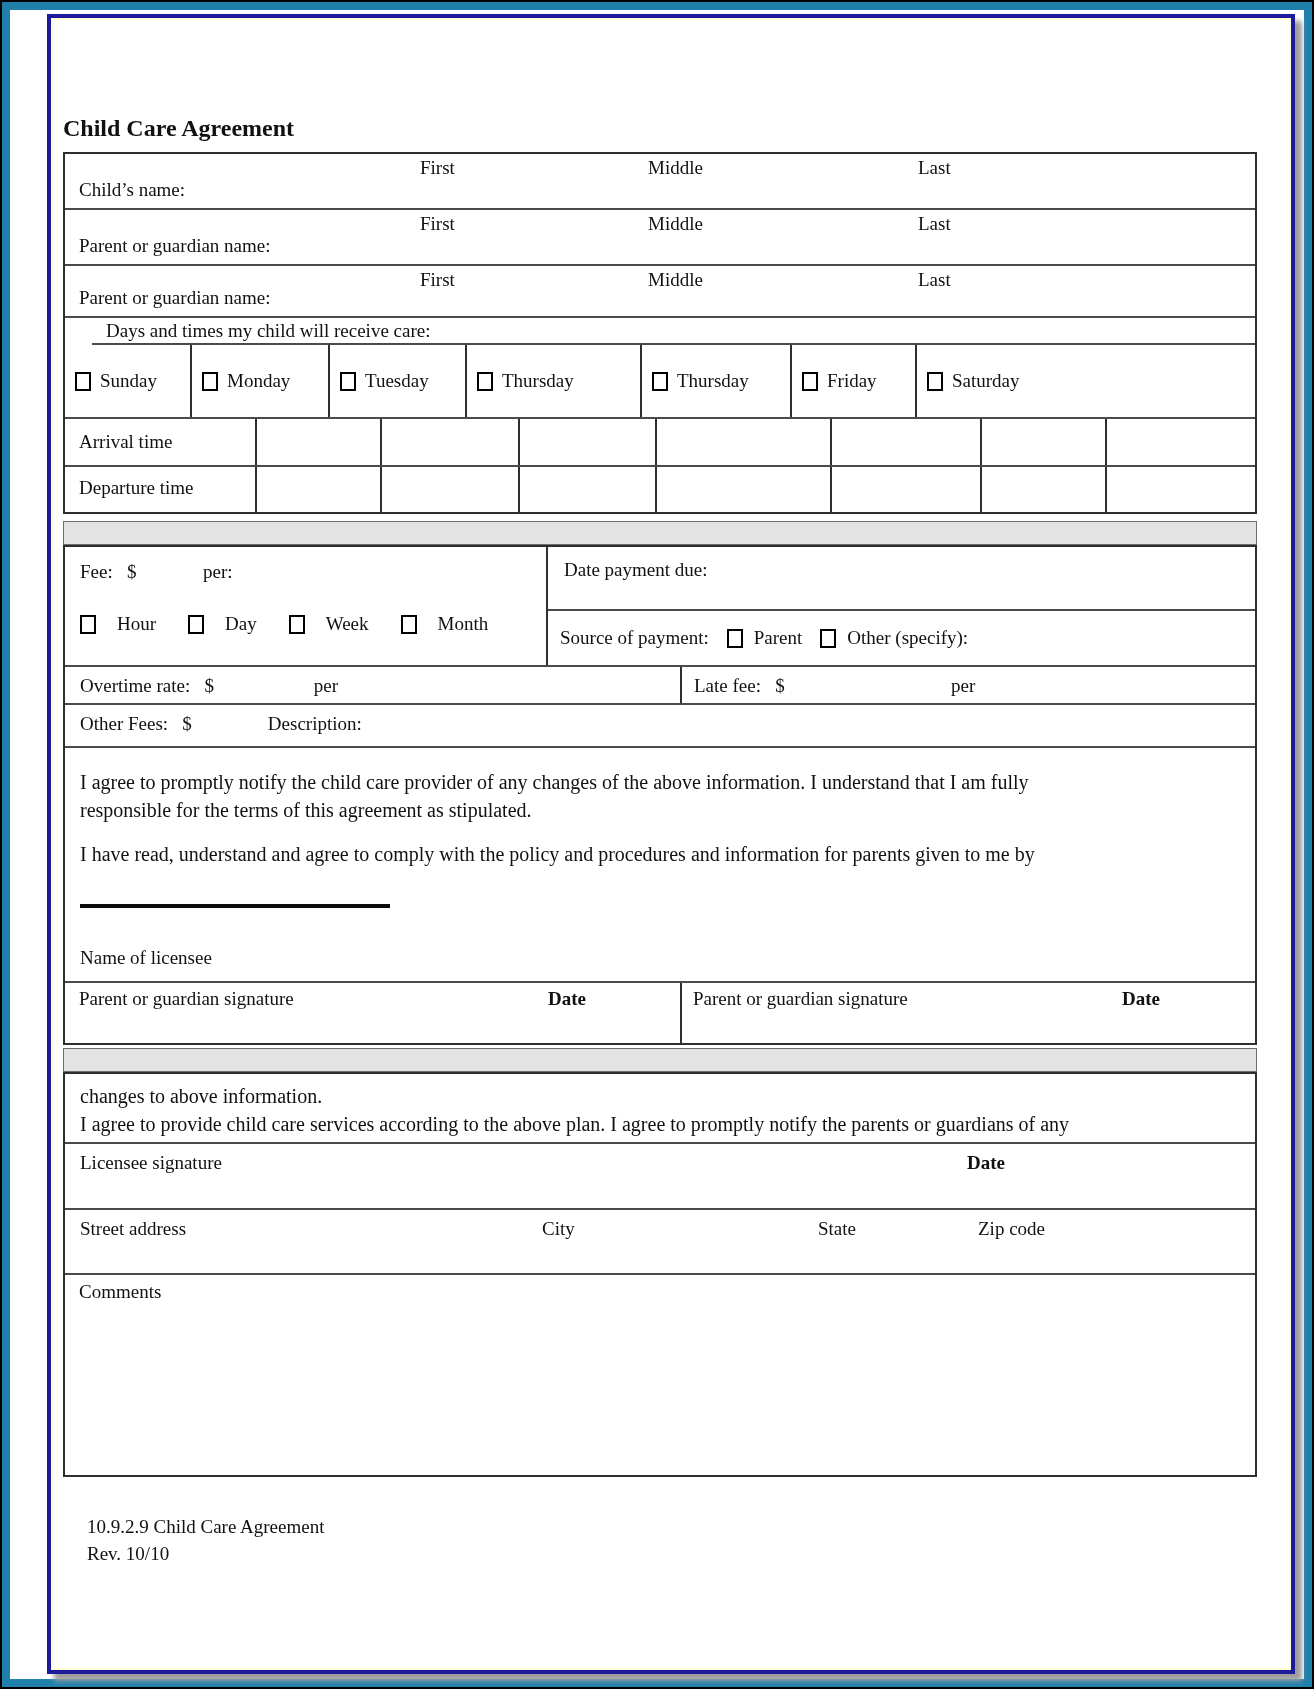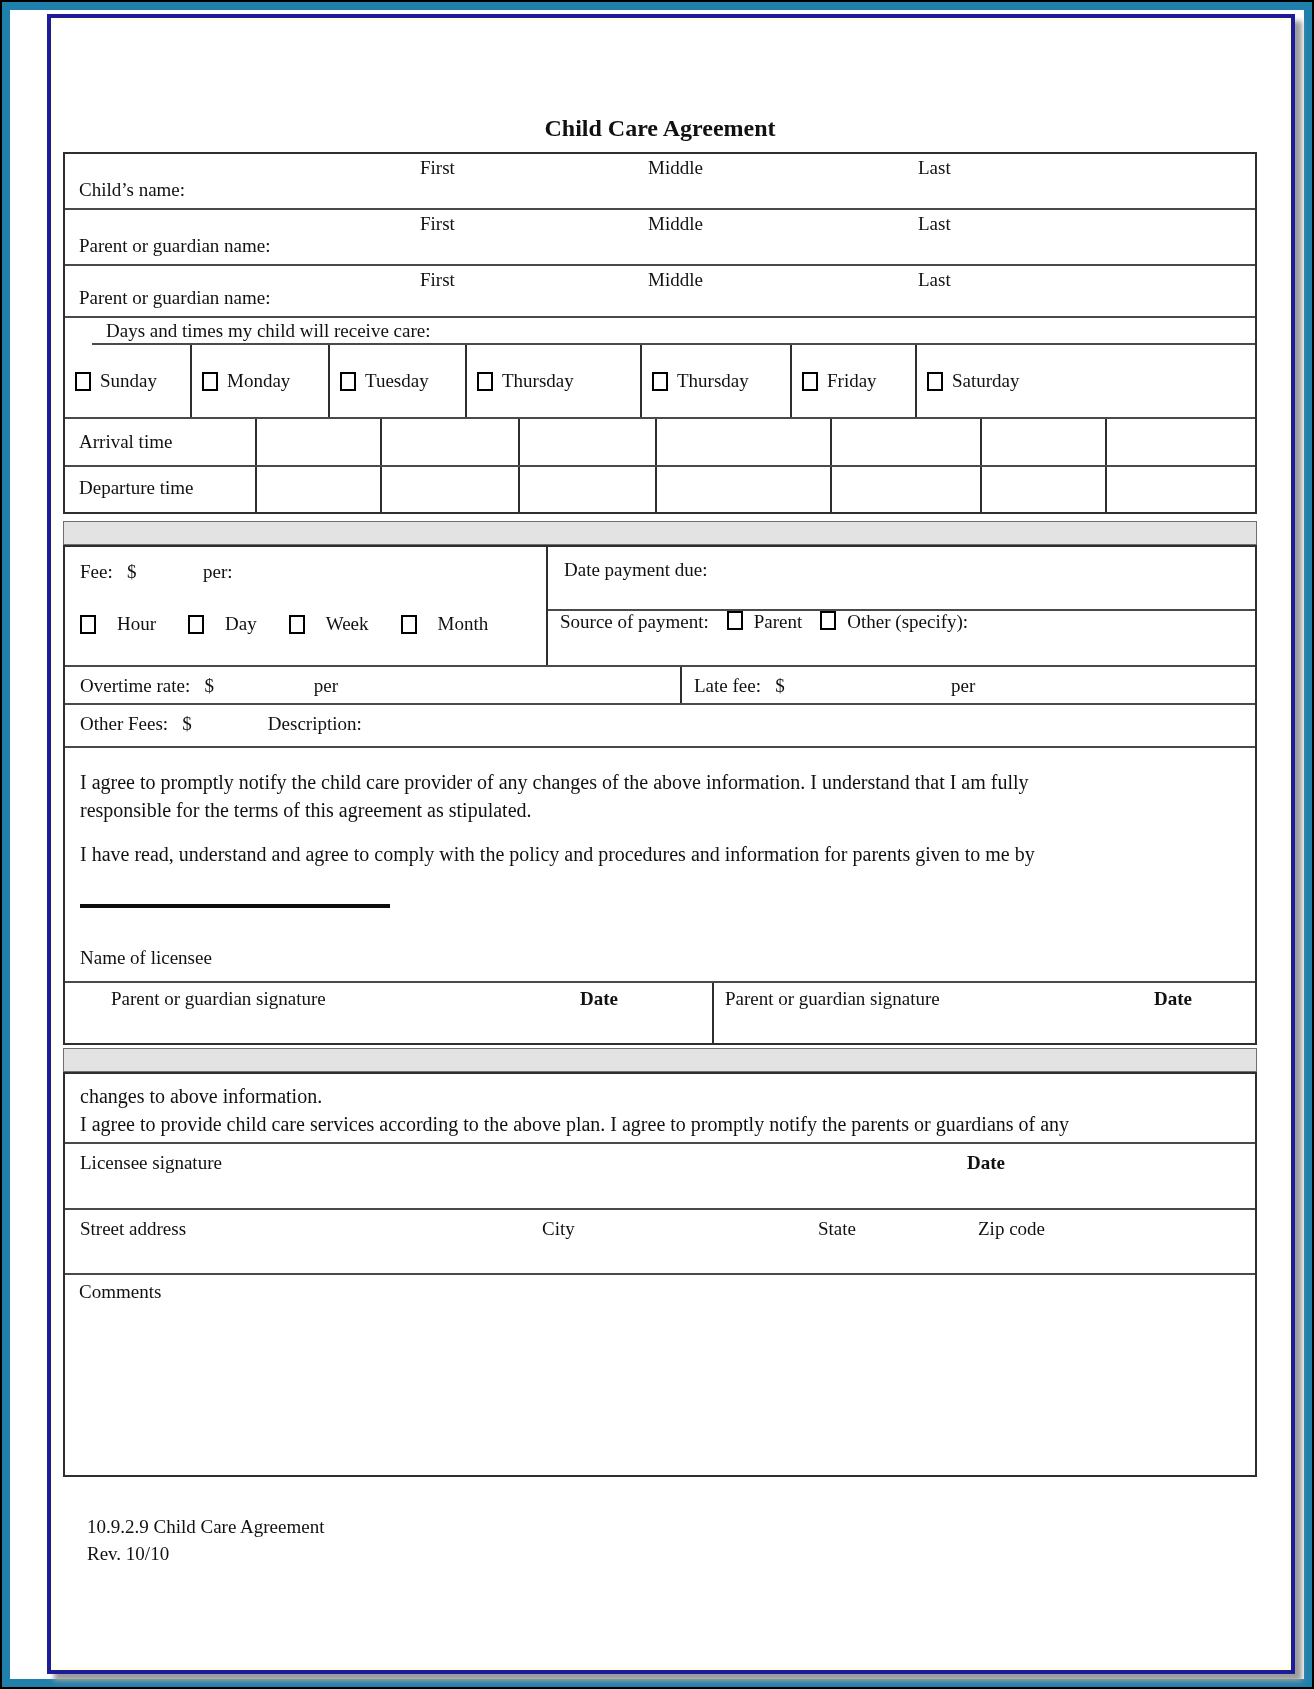--- a/index.html
+++ b/index.html
@@ -14,21 +14,21 @@
   }
   *{margin:0;padding:0;box-sizing:border-box;}
   body{background:#ffffff;font-family:"Liberation Serif","DejaVu Serif",serif;color:var(--ink);}
   .canvas{width:1314px;height:1689px;border:2px solid #000;background:#fff;}
   .teal-frame{width:100%;height:100%;border:8px solid var(--teal);position:relative;background:#fff;}
   .navy-frame{position:absolute;top:4px;left:37px;right:9px;bottom:5px;
     border:4px solid var(--navy);
     box-shadow:7px 7px 5px var(--shadow), inset 0 0 0 2px var(--hairline);
     background:#fff;}
   .content{position:absolute;inset:2px;overflow:hidden;}
-  .title{width:1194px;margin:93px 0 9px 10px;text-align:center;
+  .title{width:1194px;margin:93px 0 9px 10px;text-align:left;
     font-size:24px;font-weight:bold;line-height:30px;}
   .tbl{width:1194px;margin-left:10px;border:2px solid var(--line-dark);}
   .pre{white-space:pre-wrap;}
   
   .nrow{position:relative;border-bottom:2px solid var(--line-mid);}
   .nrow.h56{height:56px}.nrow.h52{height:52px}
   .hdr{position:absolute;top:3px;font-size:19px;}
   .hdr.f{left:355px}.hdr.m{left:583px}.hdr.l{left:853px}
   .nlabel{position:absolute;left:14px;bottom:7px;font-size:19px;}
   .days-caption{height:27px;border-bottom:2px solid var(--line-mid);font-size:19px;
@@ -45,28 +45,28 @@
     flex:0 0 auto;vertical-align:-3px;}
   .rowlab{padding:10px 6px 0 14px;font-size:19px;line-height:26px;}
   
   .band{width:1194px;margin-left:10px;height:24px;background:var(--band);
     border:1px solid #6e6e6e;}
   .band.b1{margin-top:7px;margin-bottom:0;}
   .band.b2{margin-top:3px;}
   
   .frow{display:flex;border-bottom:2px solid var(--line-mid);position:relative;font-size:19px;}
   .rowA{height:120px}.rowB{height:38px}.rowC{height:43px;padding:8px 0 0 15px;}
-  .rowD{height:235px}.rowE{height:60px;border-bottom:none;padding-left:32px;}
+  .rowD{height:235px}.rowE{height:60px;border-bottom:none;}
   .feecell{flex:0 0 483px;border-right:2px solid var(--line-dark);padding:14px 0 0 15px;}
   .fee-cbs{margin-top:30px;display:flex;align-items:center;gap:11px;}
   .fee-cbs .cb{margin-right:10px;}
   .fee-cbs .opt{margin-right:21px;}
   .payright{flex:1 1 auto;display:flex;flex-direction:column;}
   .duecell{height:64px;border-bottom:2px solid var(--line-mid);padding:12px 0 0 16px;}
-  .sourcecell{flex:1;display:flex;padding-left:12px;}
+  .sourcecell{flex:1;display:flex;align-items:center;padding-left:12px;}
   .sourcecell .cb{margin-left:18px;margin-right:11px;}
   .otcell{flex:0 0 617px;border-right:2px solid var(--line-dark);padding:8px 0 0 15px;}
   .latecell{flex:1 1 auto;padding:8px 0 0 12px;}
   
   .agree{padding:0 20px 0 15px;font-size:20px;line-height:28px;}
   .agree .p1{margin-top:20px;}
   .agree .p2{margin-top:16px;}
   .sigline{width:310px;height:4px;background:#0d0d0d;margin:36px 0 0 0;}
   .licname{margin-top:36px;font-size:19px;}
   

